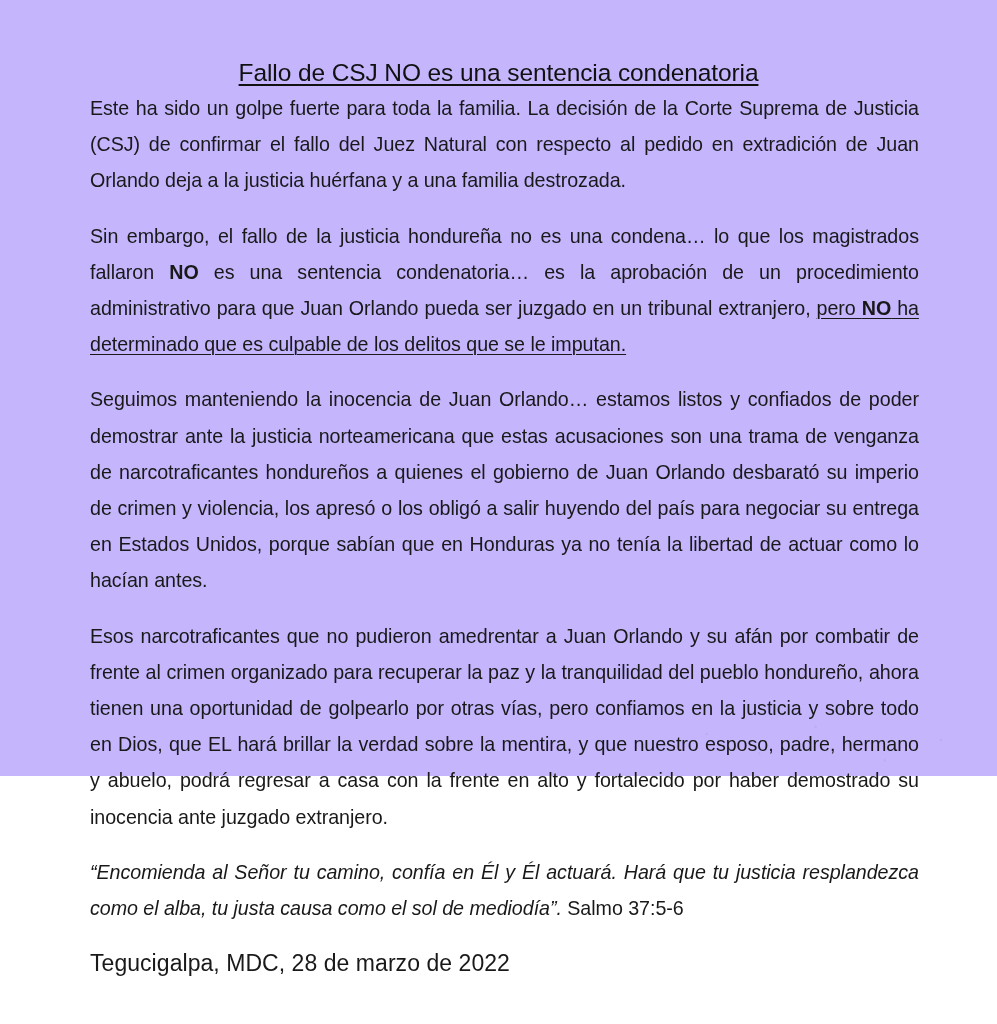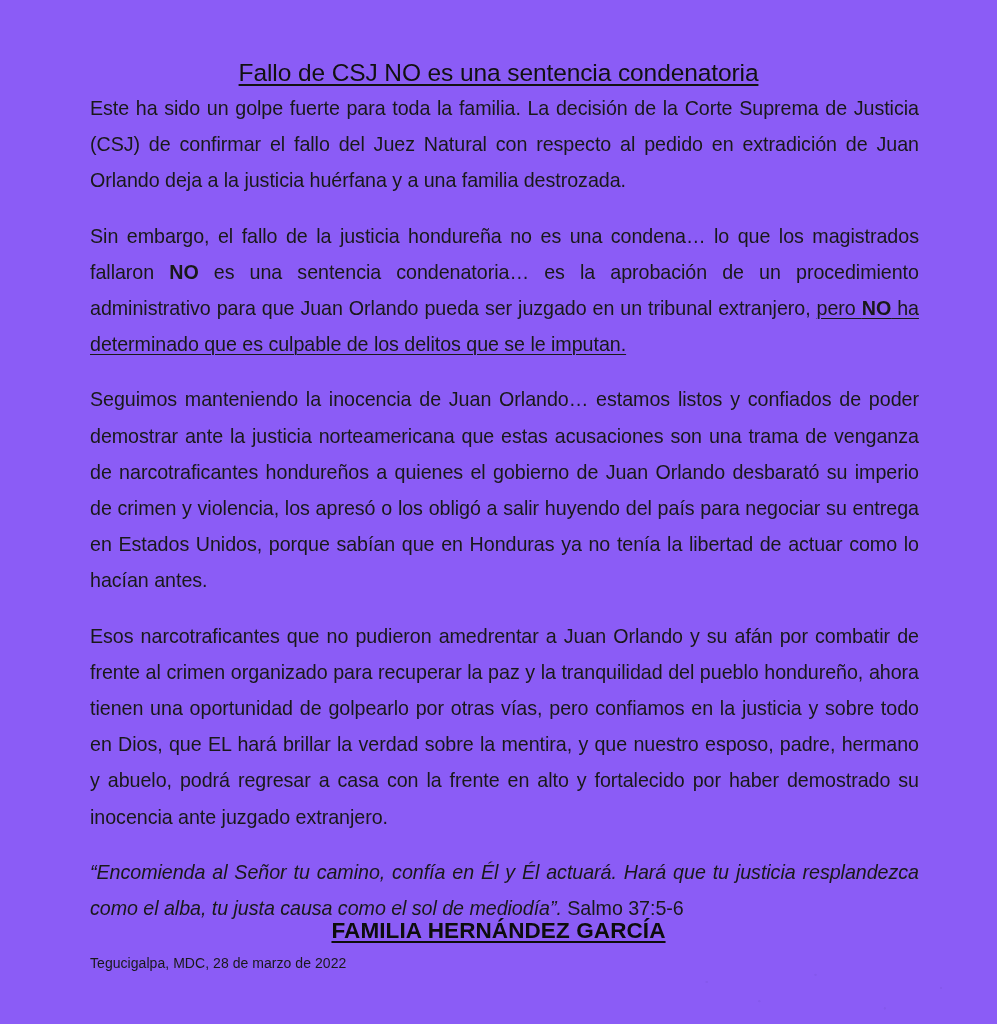--- a/index.html
+++ b/index.html
@@ -13,22 +13,22 @@
     height: 1024px;
     overflow: hidden;
     font-family: "Liberation Sans", "DejaVu Sans", sans-serif;
     color: #1a1a1a;
     -webkit-font-smoothing: antialiased;
   }
 
   .page {
     position: relative;
     width: 997px;
-    height: 1024px;
-    background: #8b5cf6;
+    height: 776px;
+    background: #c4b5fd;
     box-sizing: border-box;
   }
 
   
   .doc-title {
     position: absolute;
     left: 0;
     top: 42px;
     width: 997px;
     text-align: center;
@@ -81,21 +81,21 @@
   .quote {
     font-style: italic;
   }
   .quote .ref {
     font-style: normal;
   }
 
   
   .dateline {
     font-family: "Liberation Sans", "DejaVu Sans", sans-serif;
-    font-size: 14px;
+    font-size: 23px;
     line-height: 36px;
     text-align: left;
     margin: 0;
     color: #191919;
     transform: none;
     width: 829px;
     letter-spacing: 0.05px;
   }
 
   
@@ -150,17 +150,16 @@
     <p class="para"><span>Seguimos manteniendo la inocencia de Juan Orlando… estamos listos y confiados de poder demostrar ante la justicia norteamericana que estas acusaciones son una trama de venganza de narcotraficantes hondureños a quienes el gobierno de Juan Orlando desbarató su imperio de crimen y violencia, los apresó o los obligó a salir huyendo del país para negociar su entrega en Estados Unidos, porque sabían que en Honduras ya no tenía la libertad de actuar como lo hacían antes.</span></p>
 
     <p class="para"><span>Esos narcotraficantes que no pudieron amedrentar a Juan Orlando y su afán por combatir de frente al crimen organizado para recuperar la paz y la tranquilidad del pueblo hondureño, ahora tienen una oportunidad de golpearlo por otras vías, pero confiamos en la justicia y sobre todo en Dios, que EL hará brillar la verdad sobre la mentira, y que nuestro esposo, padre, hermano y abuelo, podrá regresar a casa con la frente en alto y fortalecido por haber demostrado su inocencia ante juzgado extranjero.</span></p>
 
     <p class="para quote"><span>“Encomienda al Señor tu camino, confía en Él y Él actuará. Hará que tu justicia resplandezca como el alba, tu justa causa como el sol de mediodía”.</span><span class="ref"> Salmo 37:5-6</span></p>
 
     <p class="dateline"><span>Tegucigalpa, MDC, 28 de marzo de 2022</span></p>
 
   </div>
 
-  <div class="signature"><span class="u">FAMILIA HERNÁNDEZ GARCÍA</span></div>
 
   <div class="speckle"></div>
 
 </div>
 
 </body></html>

